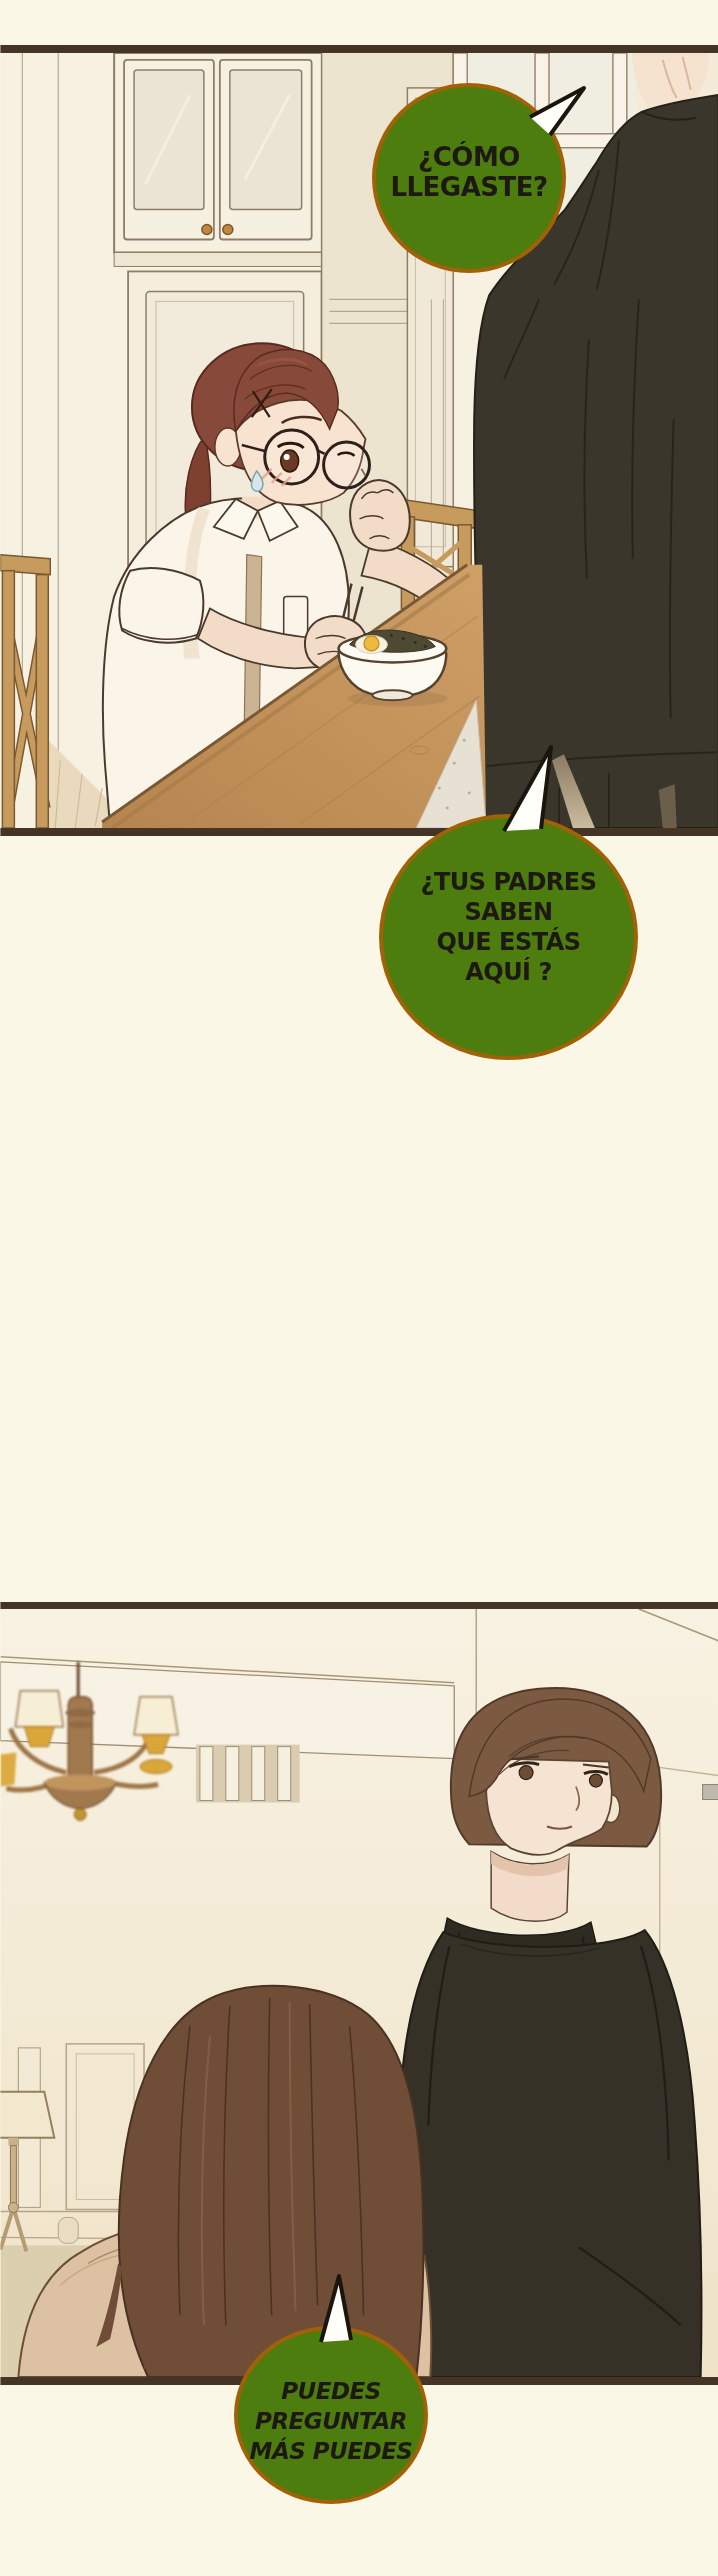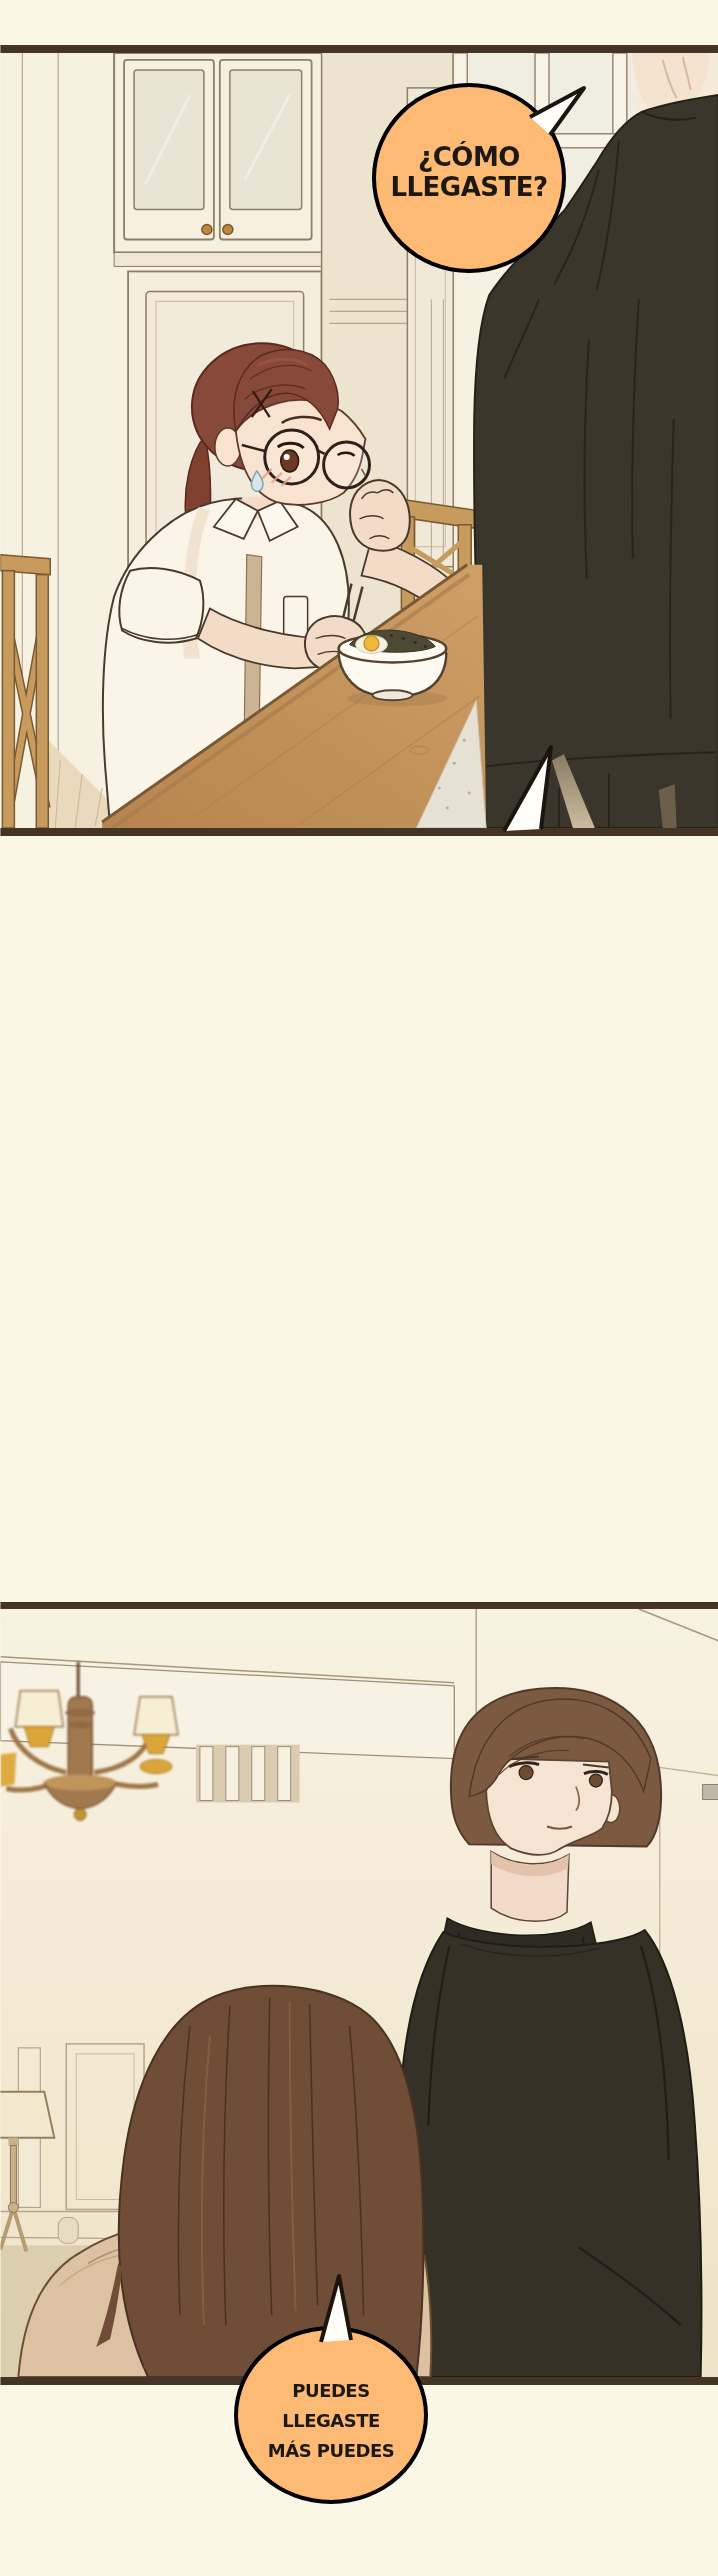--- a/index.html
+++ b/index.html
@@ -1,27 +1,27 @@
 <!DOCTYPE html>
 <html><head>
 <meta charset="utf-8">
 <style>
   html,body{margin:0;padding:0;background:#FBF7E6;}
   .page{position:relative;width:719px;height:2576px;margin:0 auto;background:#FBF7E6;overflow:hidden;
         font-family:"DejaVu Sans",sans-serif;}
   .panel-svg{position:absolute;left:0;z-index:1;display:block;}
-  .bubble{position:absolute;box-sizing:border-box;background:#fdba74;border:4px solid #000000;
+  .bubble{position:absolute;box-sizing:border-box;background:#4d7c0f;border:4px solid #a16207;
           border-radius:50%;display:flex;align-items:center;justify-content:center;z-index:5;}
   .bubble .txt{text-align:center;font-weight:700;color:#1E1812;letter-spacing:-0.5px;}
   .b1{left:372px;top:83px;width:194px;height:190px;}
   .b1 .txt{font-size:26px;line-height:30px;transform:translateY(-6px);}
   .b2{left:379px;top:814px;width:259px;height:246px;}
   .b2 .txt{font-size:24px;line-height:30px;transform:translateY(-10px);}
   .b3{left:234px;top:2326px;width:194px;height:178px;}
-  .b3 .txt{font-size:18px;line-height:30px;transform:translateY(6px);}
+  .b3 .txt{font-size:23px;line-height:30px;transform:translateY(6px);font-style:italic;}
   .tail{position:absolute;z-index:6;pointer-events:none;overflow:visible;}
   .soft{filter:blur(1.2px);}
 </style>
 </head>
 <body>
 
 <div class="page">
 
   <svg class="panel-svg" style="top:45px" width="719" height="791" viewBox="0 45 720 793">
     <defs>
@@ -297,28 +297,36 @@
   <div class="bubble b1">
     <div class="txt">
       <div>¿CÓMO</div>
       <div>LLEGASTE?</div>
     </div>
   </div>
   <svg class="tail" style="left:499px;top:60px" width="120" height="90" viewBox="500 60 120 90">
     <path d="M531,117 L585,88 L551,135" fill="#FFFEF8" stroke="#1A150F" stroke-width="4" stroke-linejoin="round"></path>
   </svg>
 
+  <div class="bubble b2">
+    <div class="txt">
+      <div>¿TUS PADRES</div>
+      <div>SABEN</div>
+      <div>QUE ESTÁS</div>
+      <div>AQUÍ ?</div>
+    </div>
+  </div>
   <svg class="tail" style="left:479px;top:729px" width="100" height="110" viewBox="480 730 100 110">
     <path d="M505,832 L552,748 L542,830" fill="#FFFEF8" stroke="#1A150F" stroke-width="4" stroke-linejoin="round"></path>
   </svg>
 
   <div class="bubble b3">
     <div class="txt">
       <div>PUEDES</div>
-      <div>LLEGASTE</div>
+      <div>PREGUNTAR</div>
       <div>MÁS PUEDES</div>
     </div>
   </div>
   <svg class="tail" style="left:299px;top:2256px" width="80" height="95" viewBox="300 2260 80 95">
     <path d="M322,2346 L340,2280 L352,2344" fill="#FFFEF8" stroke="#1A150F" stroke-width="4" stroke-linejoin="round"></path>
   </svg>
 
 </div>
 
 

